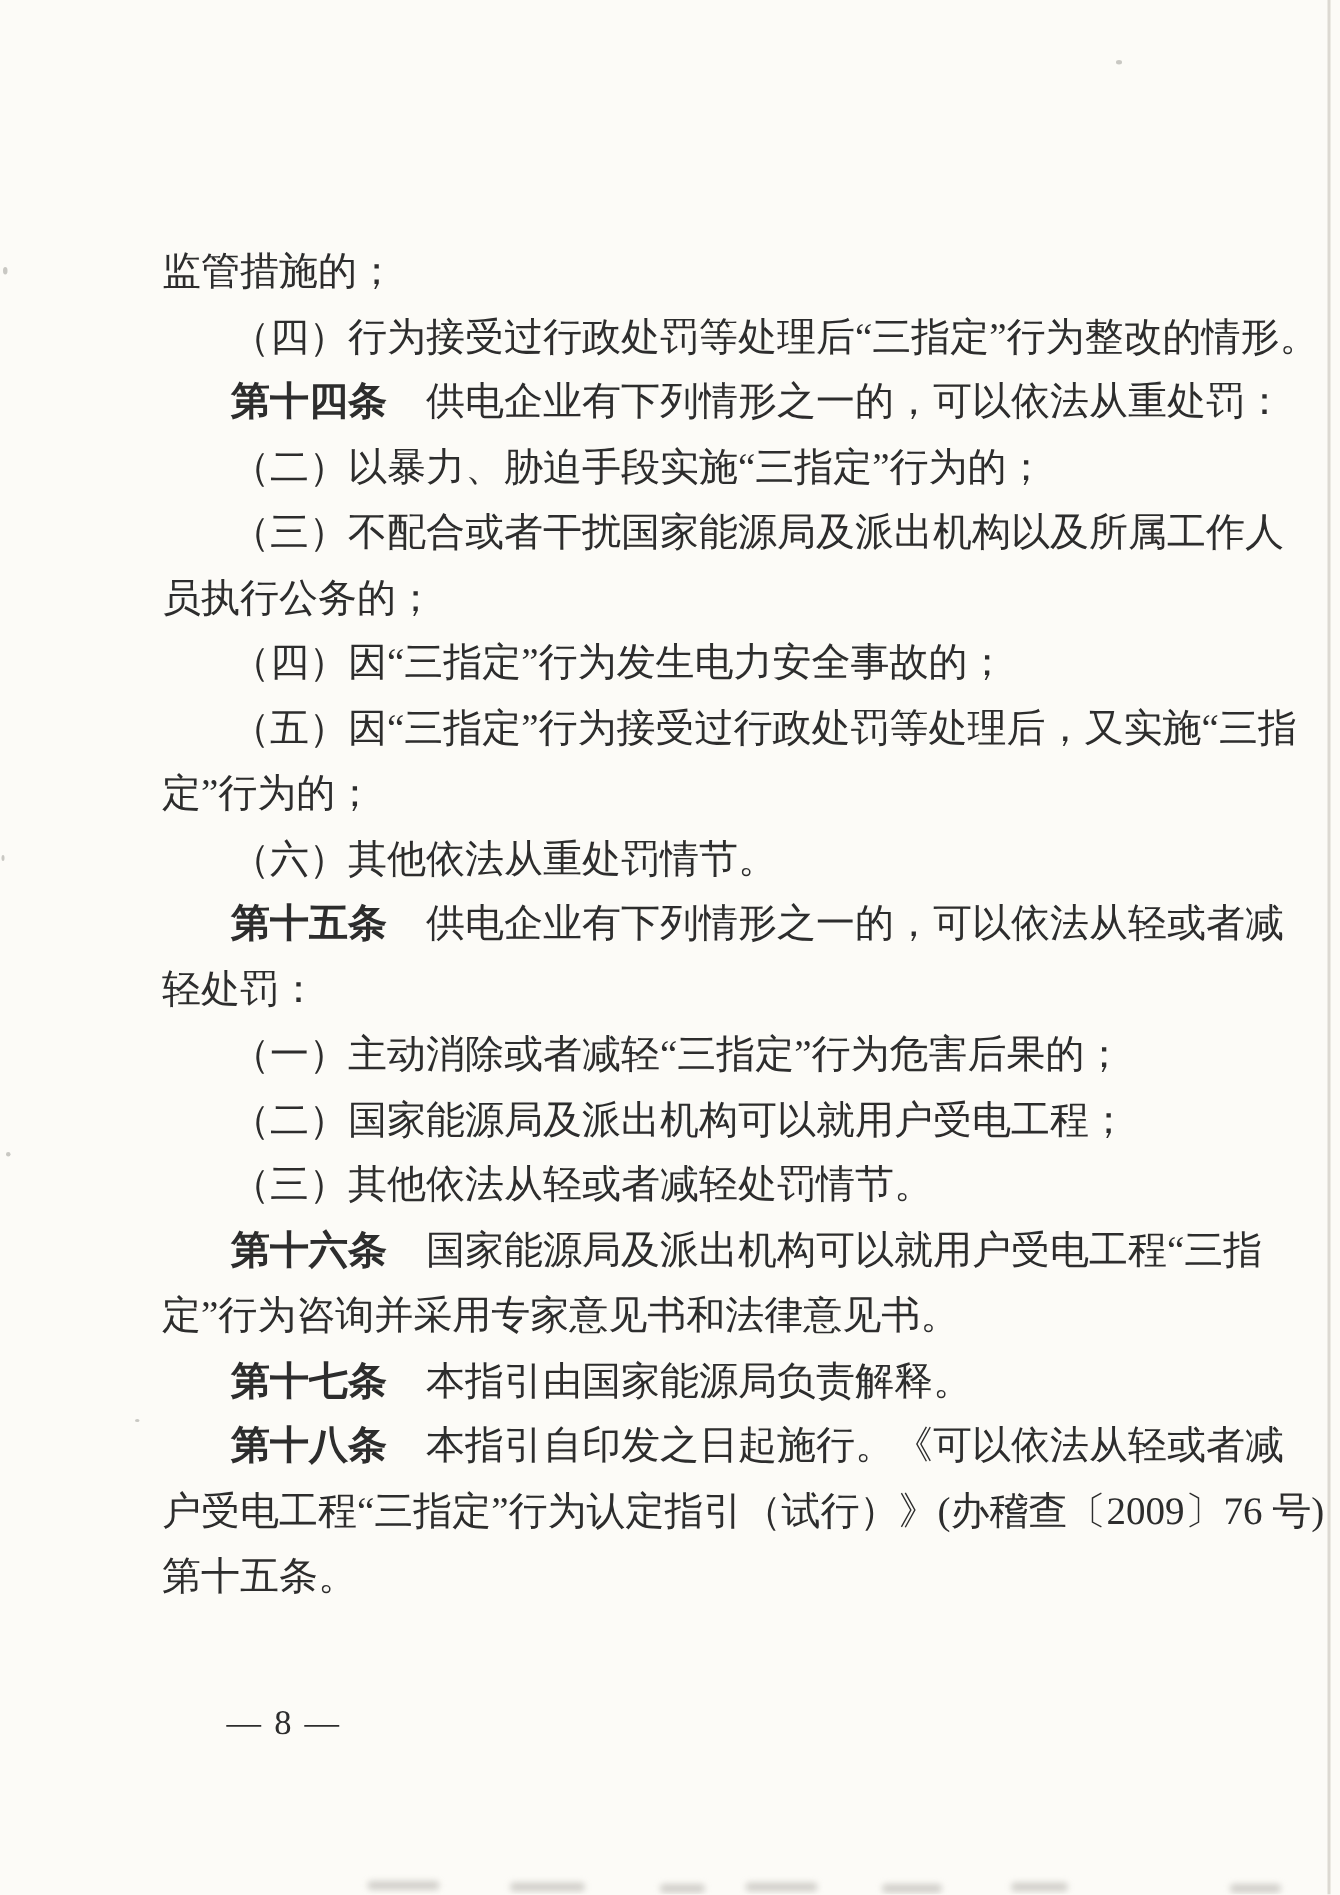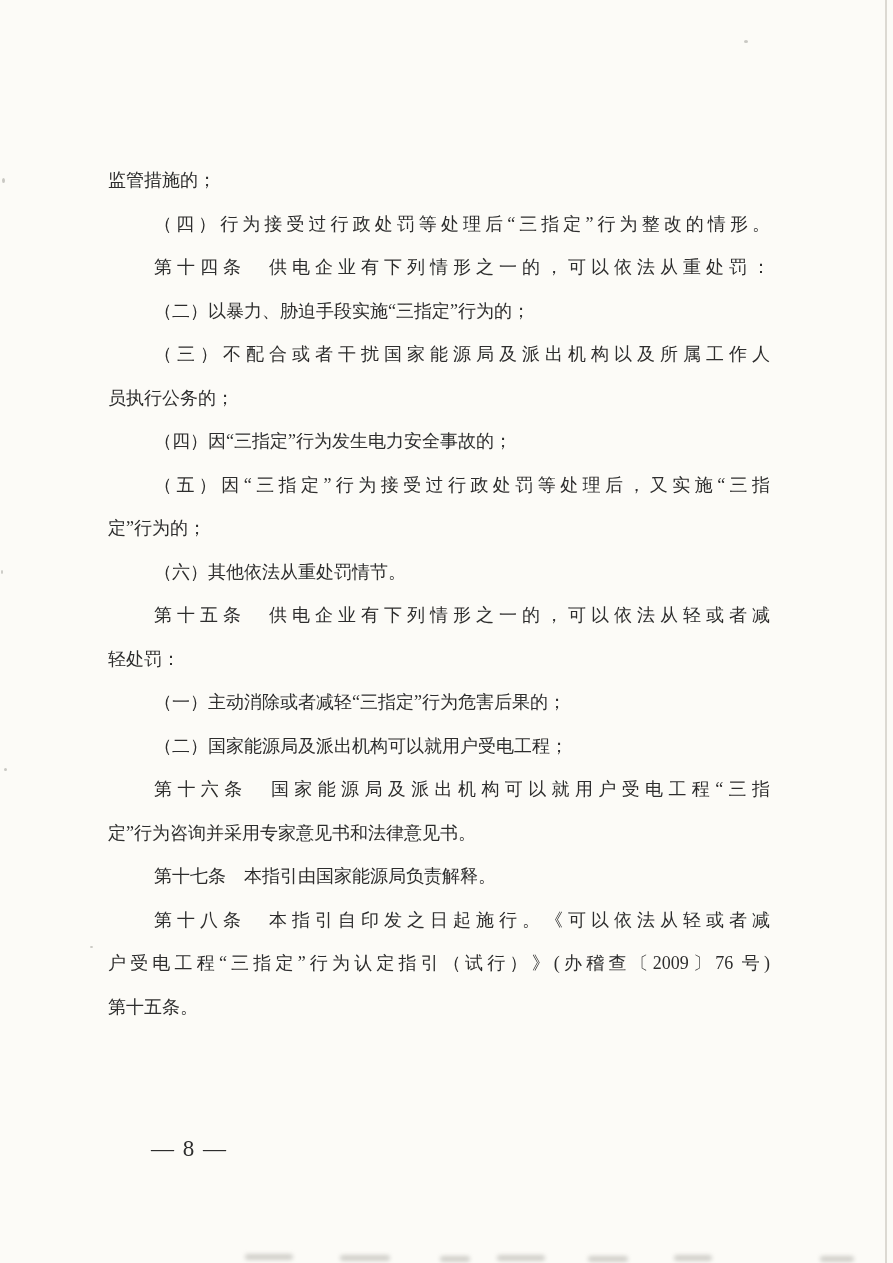--- a/index.html
+++ b/index.html
@@ -14,36 +14,36 @@
   .page {
     position: absolute;
     inset: 0;
   }
   .text-col {
     position: absolute;
     left: 108px;
     top: 159px;
     width: 662px;
     color: #2d2d2d;
-    font-size: 18px;
+    font-size: 26px;
     line-height: 43.5px;
   }
   .ln {
     margin: 0;
     height: 43.5px;
     white-space: nowrap;
     text-align: left;
   }
   .ln.ind { padding-left: 46px; }
   .ln.full {
     text-align: justify;
     text-align-last: justify;
     text-justify: inter-character;
   }
-  .head { font-weight: normal; }
+  .head { font-weight: bold; }
   .page-num {
     position: absolute;
     left: 151px;
     top: 1127px;
     font-size: 23px;
     line-height: 43.5px;
     letter-spacing: 1.5px;
     color: #2d2d2d;
   }
   
@@ -93,20 +93,21 @@
     <p class="ln ind full"><span>（三）不配合或者干扰国家能源局及派出机构以及所属工作人</span></p>
     <p class="ln"><span>员执行公务的；</span></p>
     <p class="ln ind"><span>（四）因“三指定”行为发生电力安全事故的；</span></p>
     <p class="ln ind full"><span>（五）因“三指定”行为接受过行政处罚等处理后，又实施“三指</span></p>
     <p class="ln"><span>定”行为的；</span></p>
     <p class="ln ind"><span>（六）其他依法从重处罚情节。</span></p>
     <p class="ln ind full"><span class="head">第十五条</span><span>　供电企业有下列情形之一的，可以依法从轻或者减</span></p>
     <p class="ln"><span>轻处罚：</span></p>
     <p class="ln ind"><span>（一）主动消除或者减轻“三指定”行为危害后果的；</span></p>
     <p class="ln ind"><span>（二）国家能源局及派出机构可以就用户受电工程；</span></p>
+    <p class="ln ind"><span>（三）其他依法从轻或者减轻处罚情节。</span></p>
     <p class="ln ind full"><span class="head">第十六条</span><span>　国家能源局及派出机构可以就用户受电工程“三指</span></p>
     <p class="ln"><span>定”行为咨询并采用专家意见书和法律意见书。</span></p>
     <p class="ln ind"><span class="head">第十七条</span><span>　本指引由国家能源局负责解释。</span></p>
     <p class="ln ind full"><span class="head">第十八条</span><span>　本指引自印发之日起施行。《可以依法从轻或者减</span></p>
     <p class="ln full"><span>户受电工程“三指定”行为认定指引（试行）》(办稽查〔2009〕76 号)</span></p>
     <p class="ln"><span>第十五条。</span></p>
   </div>
 
   <div class="page-num">— 8 —</div>
 

